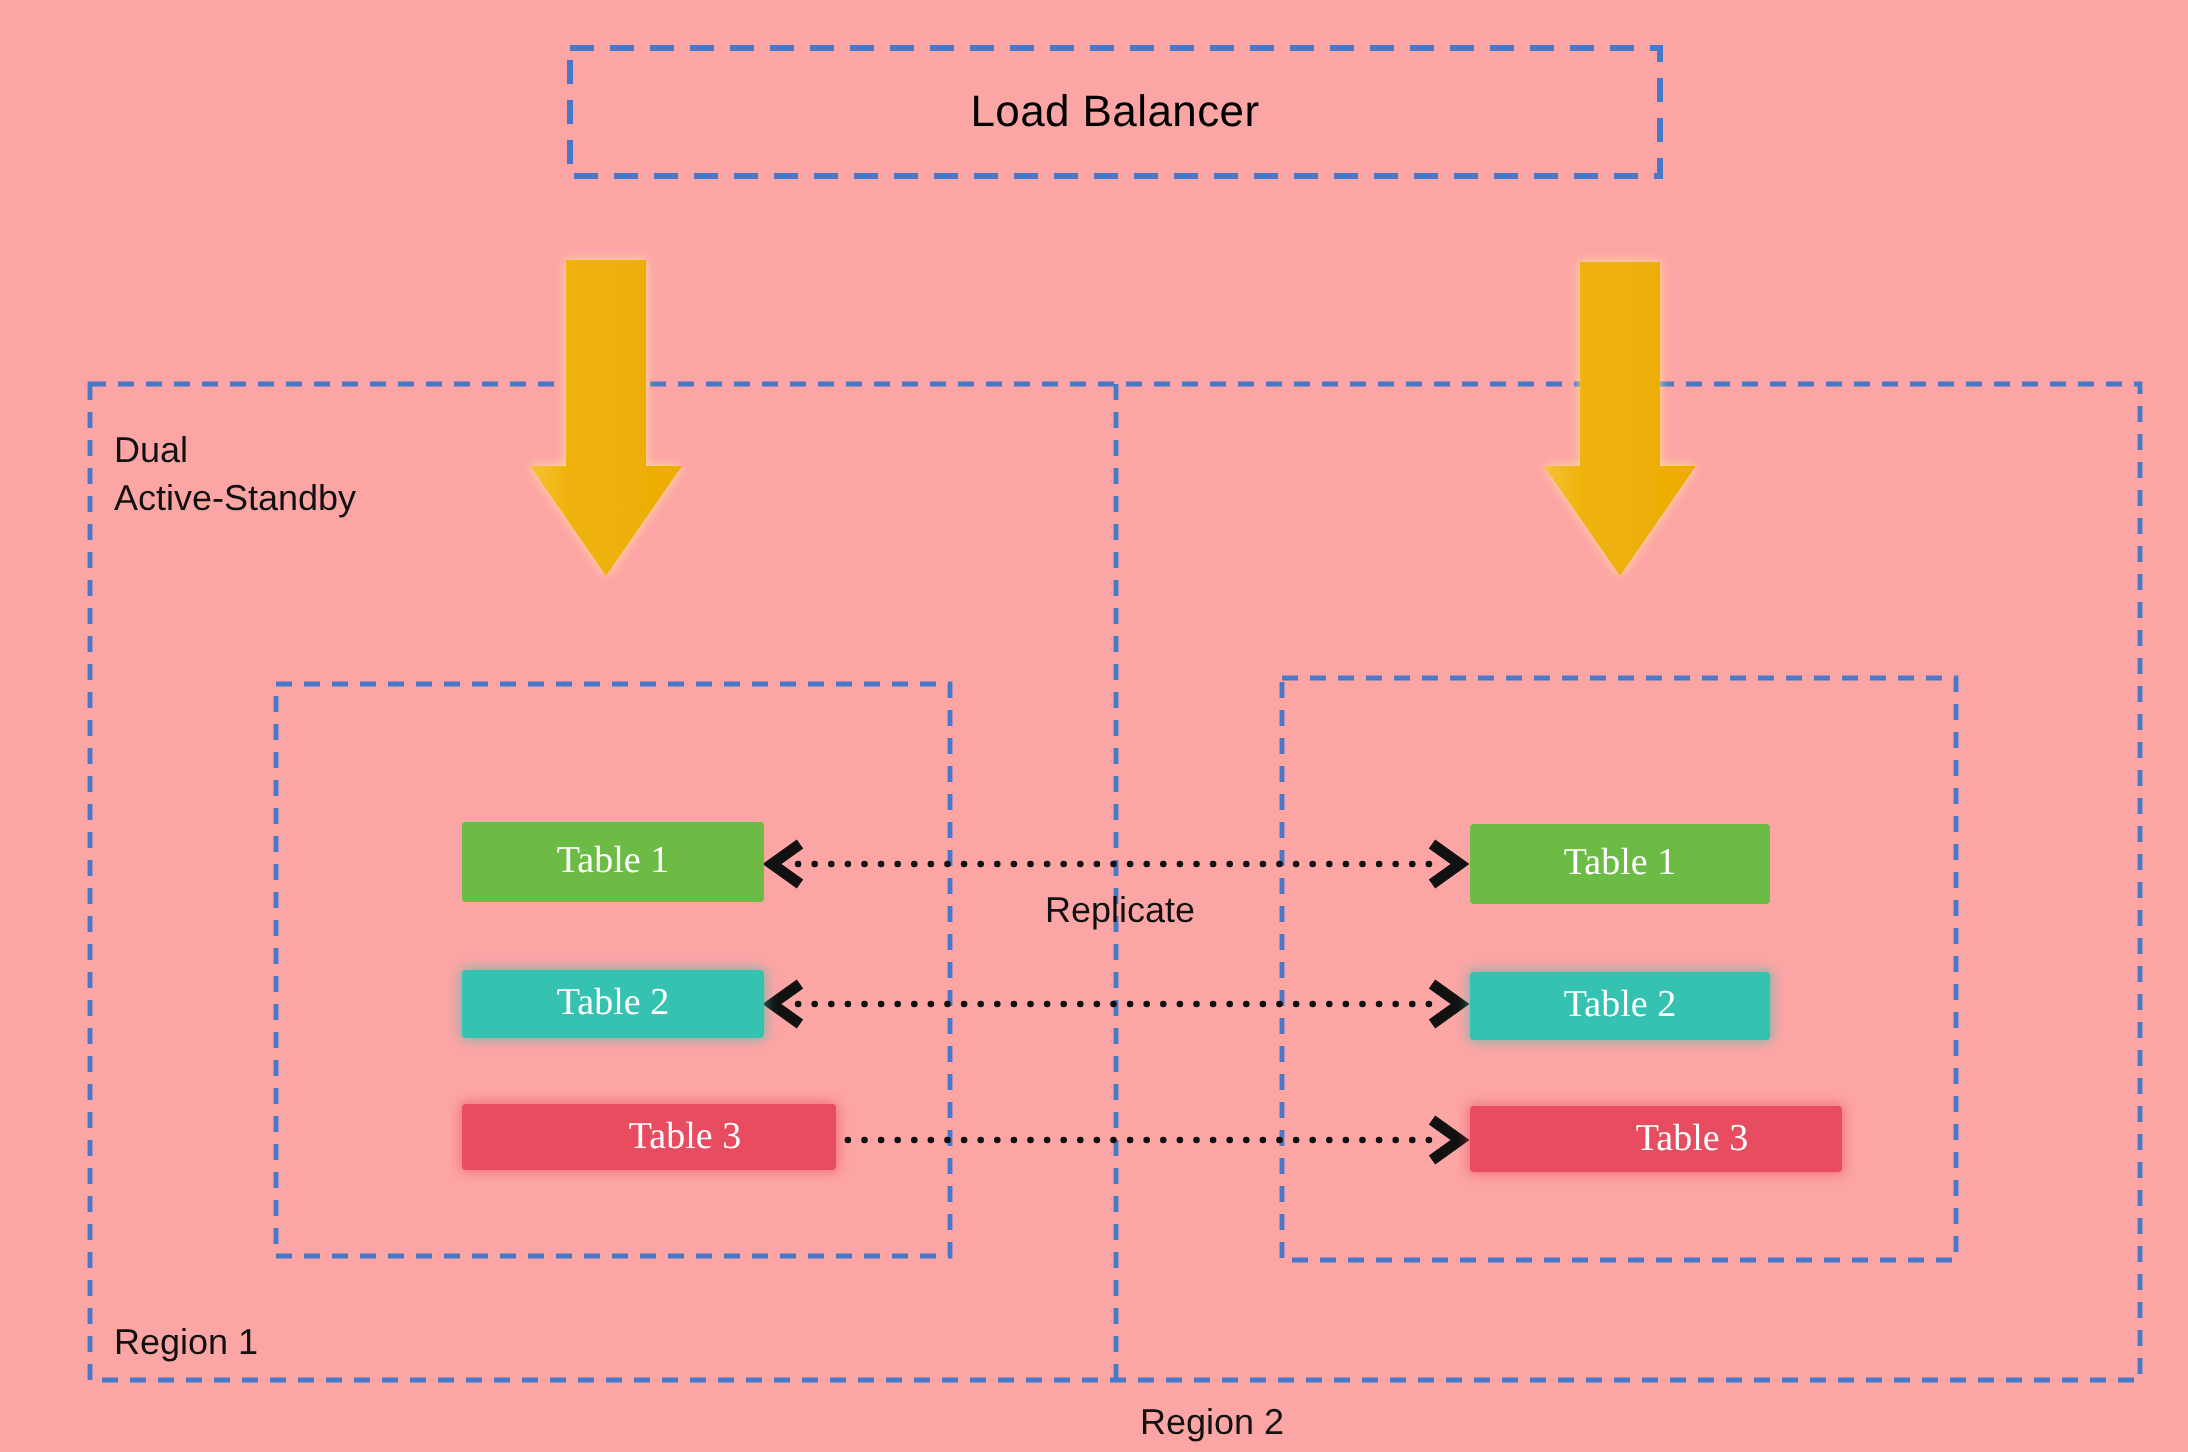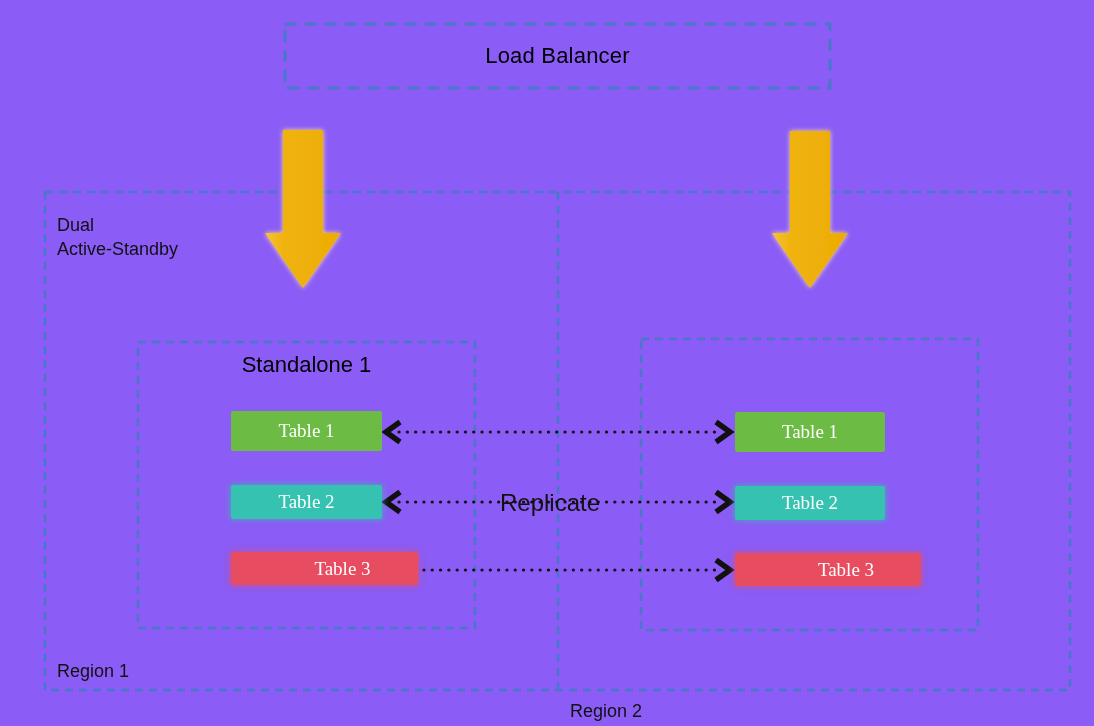--- a/index.html
+++ b/index.html
@@ -5,21 +5,21 @@
   html, body {
     margin: 0;
     padding: 0;
     background: #ffffff;
     font-family: "Liberation Sans", "DejaVu Sans", sans-serif;
   }
   .canvas {
     position: relative;
     width: 1094px;
     height: 726px;
-    background: #8b5cf6;
+    background: #fca5a5;
     overflow: hidden;
   }
   .canvas svg.layer {
     position: absolute;
     left: 0; top: 0;
     width: 1094px;
     height: 726px;
     pointer-events: none;
   }
   .abs { position: absolute; }
@@ -36,22 +36,22 @@
     font-size: 22px; color: #000000; text-align: center;
   }
   .standalone-title.s1 { left: 138px; top: 352px; width: 337px; }
   .standalone-title.s2 { left: 641px; top: 349px; width: 337px; }
   .region-label {
     font-size: 18px; color: #111111;
   }
   .region-label.r1 { left: 57px; top: 661px; }
   .region-label.r2 { left: 570px; top: 661px; margin-top: 40px; }
   .replicate-label {
-    left: 500px; top: 489px; width: 120px;
-    text-align: left; font-size: 24px; color: #111111;
+    left: 500px; top: 445px; width: 120px;
+    text-align: center; font-size: 18px; color: #111111;
   }
   .chip {
     display: flex; align-items: center; justify-content: center;
     color: #ffffff; font-size: 19px;
     border-radius: 2px;
     font-family: Liberation Serif, serif;
   }
   .chip.c-l { left: 231px; width: 151px; }
   .chip.c-r { left: 735px; width: 150px; }
   .chip.row1 { top: 411px; height: 40px; }
@@ -108,21 +108,20 @@
     </g>
   </svg>
 
   <div class="abs lb-label">Load Balancer</div>
 
   <div class="abs cluster-label">
     <div>Dual</div>
     <div>Active-Standby</div>
   </div>
 
-  <div class="abs standalone-title s1">Standalone 1</div>
 
   <div class="abs chip c-l row1" style="background-color: rgb(108, 187, 69);">Table 1</div>
   <div class="abs chip c-l row2" style="background-color: rgb(53, 194, 176); box-shadow: rgba(53, 194, 176, 0.6) 0px 0px 6px 1px;">Table 2</div>
   <div class="abs chip c-l row3" style="background-color: rgb(232, 76, 96); box-shadow: rgba(232, 76, 96, 0.6) 0px 0px 6px 1px;">Table 3</div>
 
   <div class="abs chip c-r row1" style="background-color: rgb(108, 187, 69);">Table 1</div>
   <div class="abs chip c-r row2" style="background-color: rgb(53, 194, 176); box-shadow: rgba(53, 194, 176, 0.6) 0px 0px 6px 1px;">Table 2</div>
   <div class="abs chip c-r row3" style="background-color: rgb(232, 76, 96); box-shadow: rgba(232, 76, 96, 0.6) 0px 0px 6px 1px;">Table 3</div>
 
   <div class="abs replicate-label">Replicate</div>

